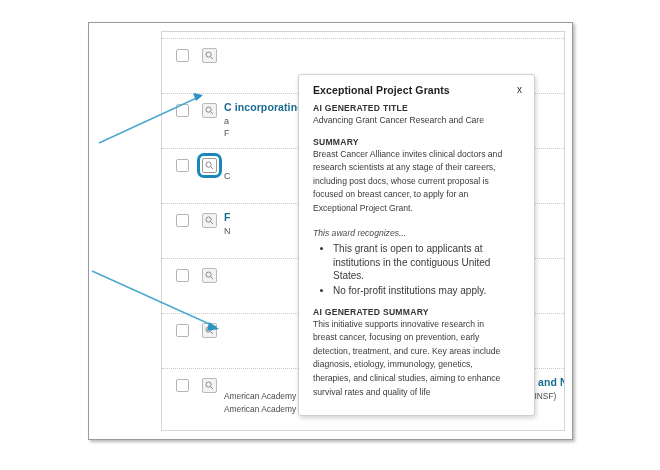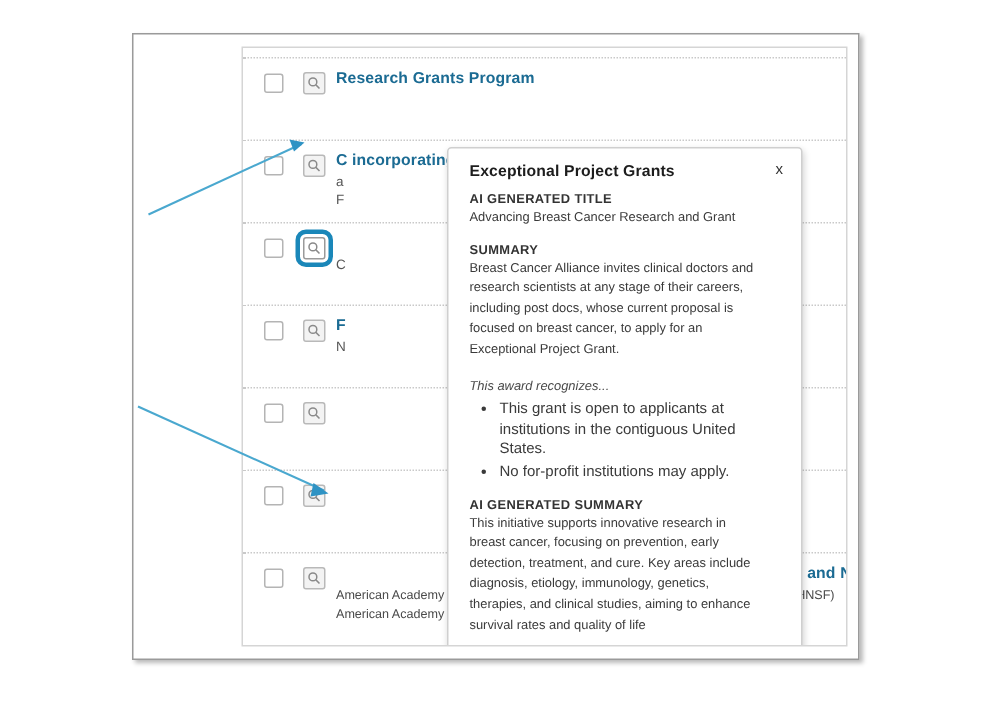--- a/index.html
+++ b/index.html
@@ -110,21 +110,20 @@
     top: 50px;
     width: 237px;
     height: 342px;
     background: #ffffff;
     border: 1px solid #cfcfcf;
     border-radius: 3px;
     box-shadow: 1px 2px 5px rgba(0,0,0,0.18);
     box-sizing: border-box;
     overflow: hidden;
     z-index: 40;
-    margin-top: 24px;
   }
   #popup-header {
     position: relative;
     padding: 9px 12px 4px 14px;
   }
   #popup-title {
     font-size: 10.5px;
     font-weight: bold;
     color: #1d1d1d;
     letter-spacing: 0.1px;
@@ -192,21 +191,20 @@
   <div id="results-panel">
 
     <div class="result-row first" style="top:6px;">
       <div class="row-check"></div>
       <div class="row-mag">
         <svg width="9" height="9" viewBox="0 0 9 9">
             <circle cx="3.6" cy="3.6" r="2.6" fill="none" stroke="#8a8a8a" stroke-width="1"></circle>
             <line x1="5.6" y1="5.6" x2="8" y2="8" stroke="#8a8a8a" stroke-width="1"></line>
           </svg>
       </div>
-      <div class="row-title">Research Grants Program</div>
     </div>
 
     <div class="result-row" style="top:61px;">
       <div class="row-check"></div>
       <div class="row-mag">
         <svg width="9" height="9" viewBox="0 0 9 9">
             <circle cx="3.6" cy="3.6" r="2.6" fill="none" stroke="#8a8a8a" stroke-width="1"></circle>
             <line x1="5.6" y1="5.6" x2="8" y2="8" stroke="#8a8a8a" stroke-width="1"></line>
           </svg>
       </div>
@@ -274,21 +272,21 @@
       <div class="org-line" style="left:62px; top:35px;">American Academy of Otolaryngology - Head and Neck Surgery (AAO-HNS)</div>
     </div>
 
     <div id="detail-popup" style="left:136px; top:42px;">
       <div id="popup-header">
         <div id="popup-title">Exceptional Project Grants</div>
         <div id="popup-close">x</div>
       </div>
       <div id="popup-body">
         <div class="sec-label tight">AI GENERATED TITLE</div>
-        <div class="sec-text">Advancing Breast Cancer Research and Grant</div>
+        <div class="sec-text">Advancing Grant Cancer Research and Care</div>
 
         <div class="sec-label">SUMMARY</div>
         <div class="sec-text">Breast Cancer Alliance invites clinical doctors and research scientists at any stage of their careers, including post docs, whose current proposal is focused on breast cancer, to apply for an Exceptional Project Grant.</div>
 
         <div class="sec-text muted" style="margin-top:11px;">This award recognizes...</div>
 
         <ul class="elig">
           <li>This grant is open to applicants at institutions in the contiguous United States.</li>
           <li>No for-profit institutions may apply.</li>
         </ul>

